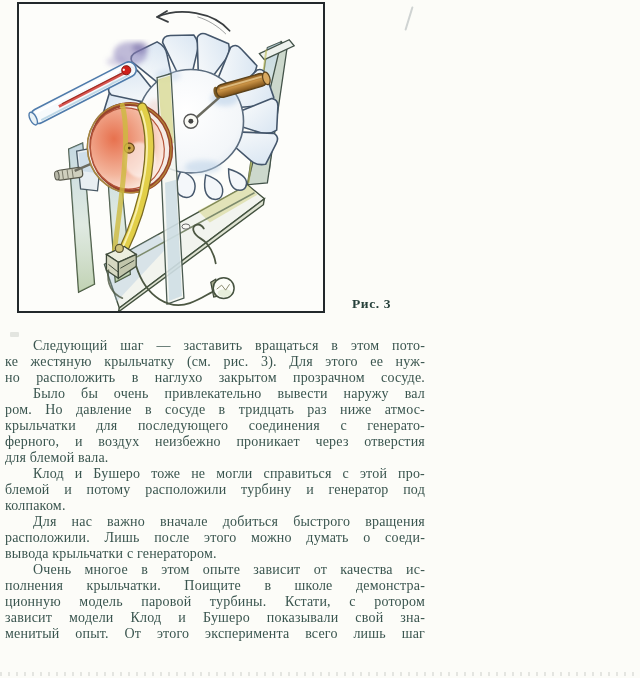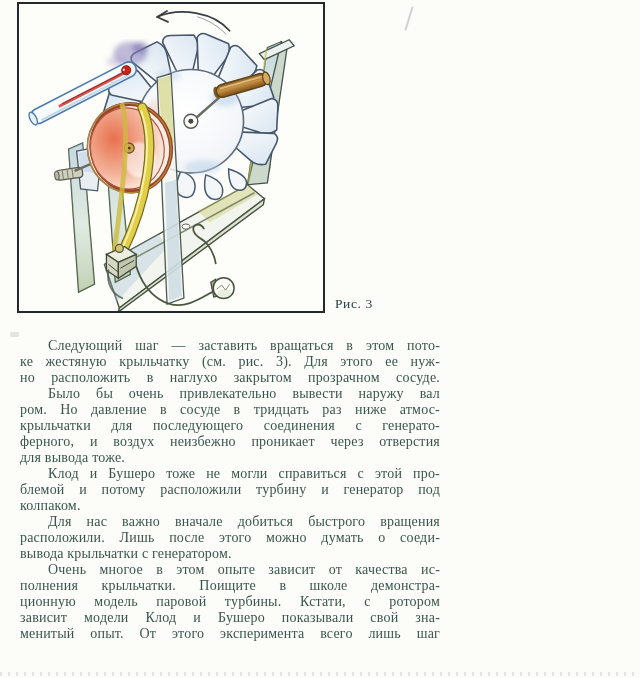--- a/index.html
+++ b/index.html
@@ -13,26 +13,26 @@
     position:absolute;left:17px;top:2px;width:304px;height:307px;
     border:2px solid var(--frame_border,#22282b);
     background:#fdfdfa;box-sizing:content-box;
   }
   .figure-frame svg{display:block;width:100%;height:100%;}
   .artifact{
     position:absolute;left:408px;top:6px;width:2px;height:25px;
     background:#a9b1b3;opacity:.55;transform:rotate(17deg);border-radius:2px;
   }
   .caption{
-    position:absolute;left:335px;top:296px;
-    font-weight:normal;font-size:13.5px;letter-spacing:.6px;
+    position:absolute;left:352px;top:296px;
+    font-weight:bold;font-size:13.5px;letter-spacing:.6px;
     color:var(--caption_ink,#26403a);
   }
   .textblock{
-    position:absolute;left:20px;top:338px;width:420px;
+    position:absolute;left:5px;top:338px;width:420px;
     font-size:14px;letter-spacing:.2px;
   }
   .ln{
     height:16px;line-height:16px;white-space:normal;
     text-align:justify;text-align-last:justify;
   }
   .ln.ind{text-indent:28px;}
   .ln.end{text-align-last:auto;}
   .mark{
     position:absolute;left:10px;top:332px;width:9px;height:5px;
@@ -228,21 +228,21 @@
 <div class="caption">Рис. 3</div>
 
 <div class="textblock">
   <div class="ln ind">Следующий шаг — заставить вращаться в этом пото-</div>
   <div class="ln">ке жестяную крыльчатку (см. рис. 3). Для этого ее нуж-</div>
   <div class="ln">но расположить в наглухо закрытом прозрачном сосуде.</div>
   <div class="ln ind">Было бы очень привлекательно вывести наружу вал</div>
   <div class="ln">ром. Но давление в сосуде в тридцать раз ниже атмос-</div>
   <div class="ln">крыльчатки для последующего соединения с генерато-</div>
   <div class="ln">ферного, и воздух неизбежно проникает через отверстия</div>
-  <div class="ln end">для вывода тоже.</div>
+  <div class="ln end">для блемой вала.</div>
   <div class="ln ind">Клод и Бушеро тоже не могли справиться с этой про-</div>
   <div class="ln">блемой и потому расположили турбину и генератор под</div>
   <div class="ln end">колпаком.</div>
   <div class="ln ind">Для нас важно вначале добиться быстрого вращения</div>
   <div class="ln">расположили. Лишь после этого можно думать о соеди-</div>
   <div class="ln end">вывода крыльчатки с генератором.</div>
   <div class="ln ind">Очень многое в этом опыте зависит от качества ис-</div>
   <div class="ln">полнения крыльчатки. Поищите в школе демонстра-</div>
   <div class="ln">ционную модель паровой турбины. Кстати, с ротором</div>
   <div class="ln">зависит модели Клод и Бушеро показывали свой зна-</div>

